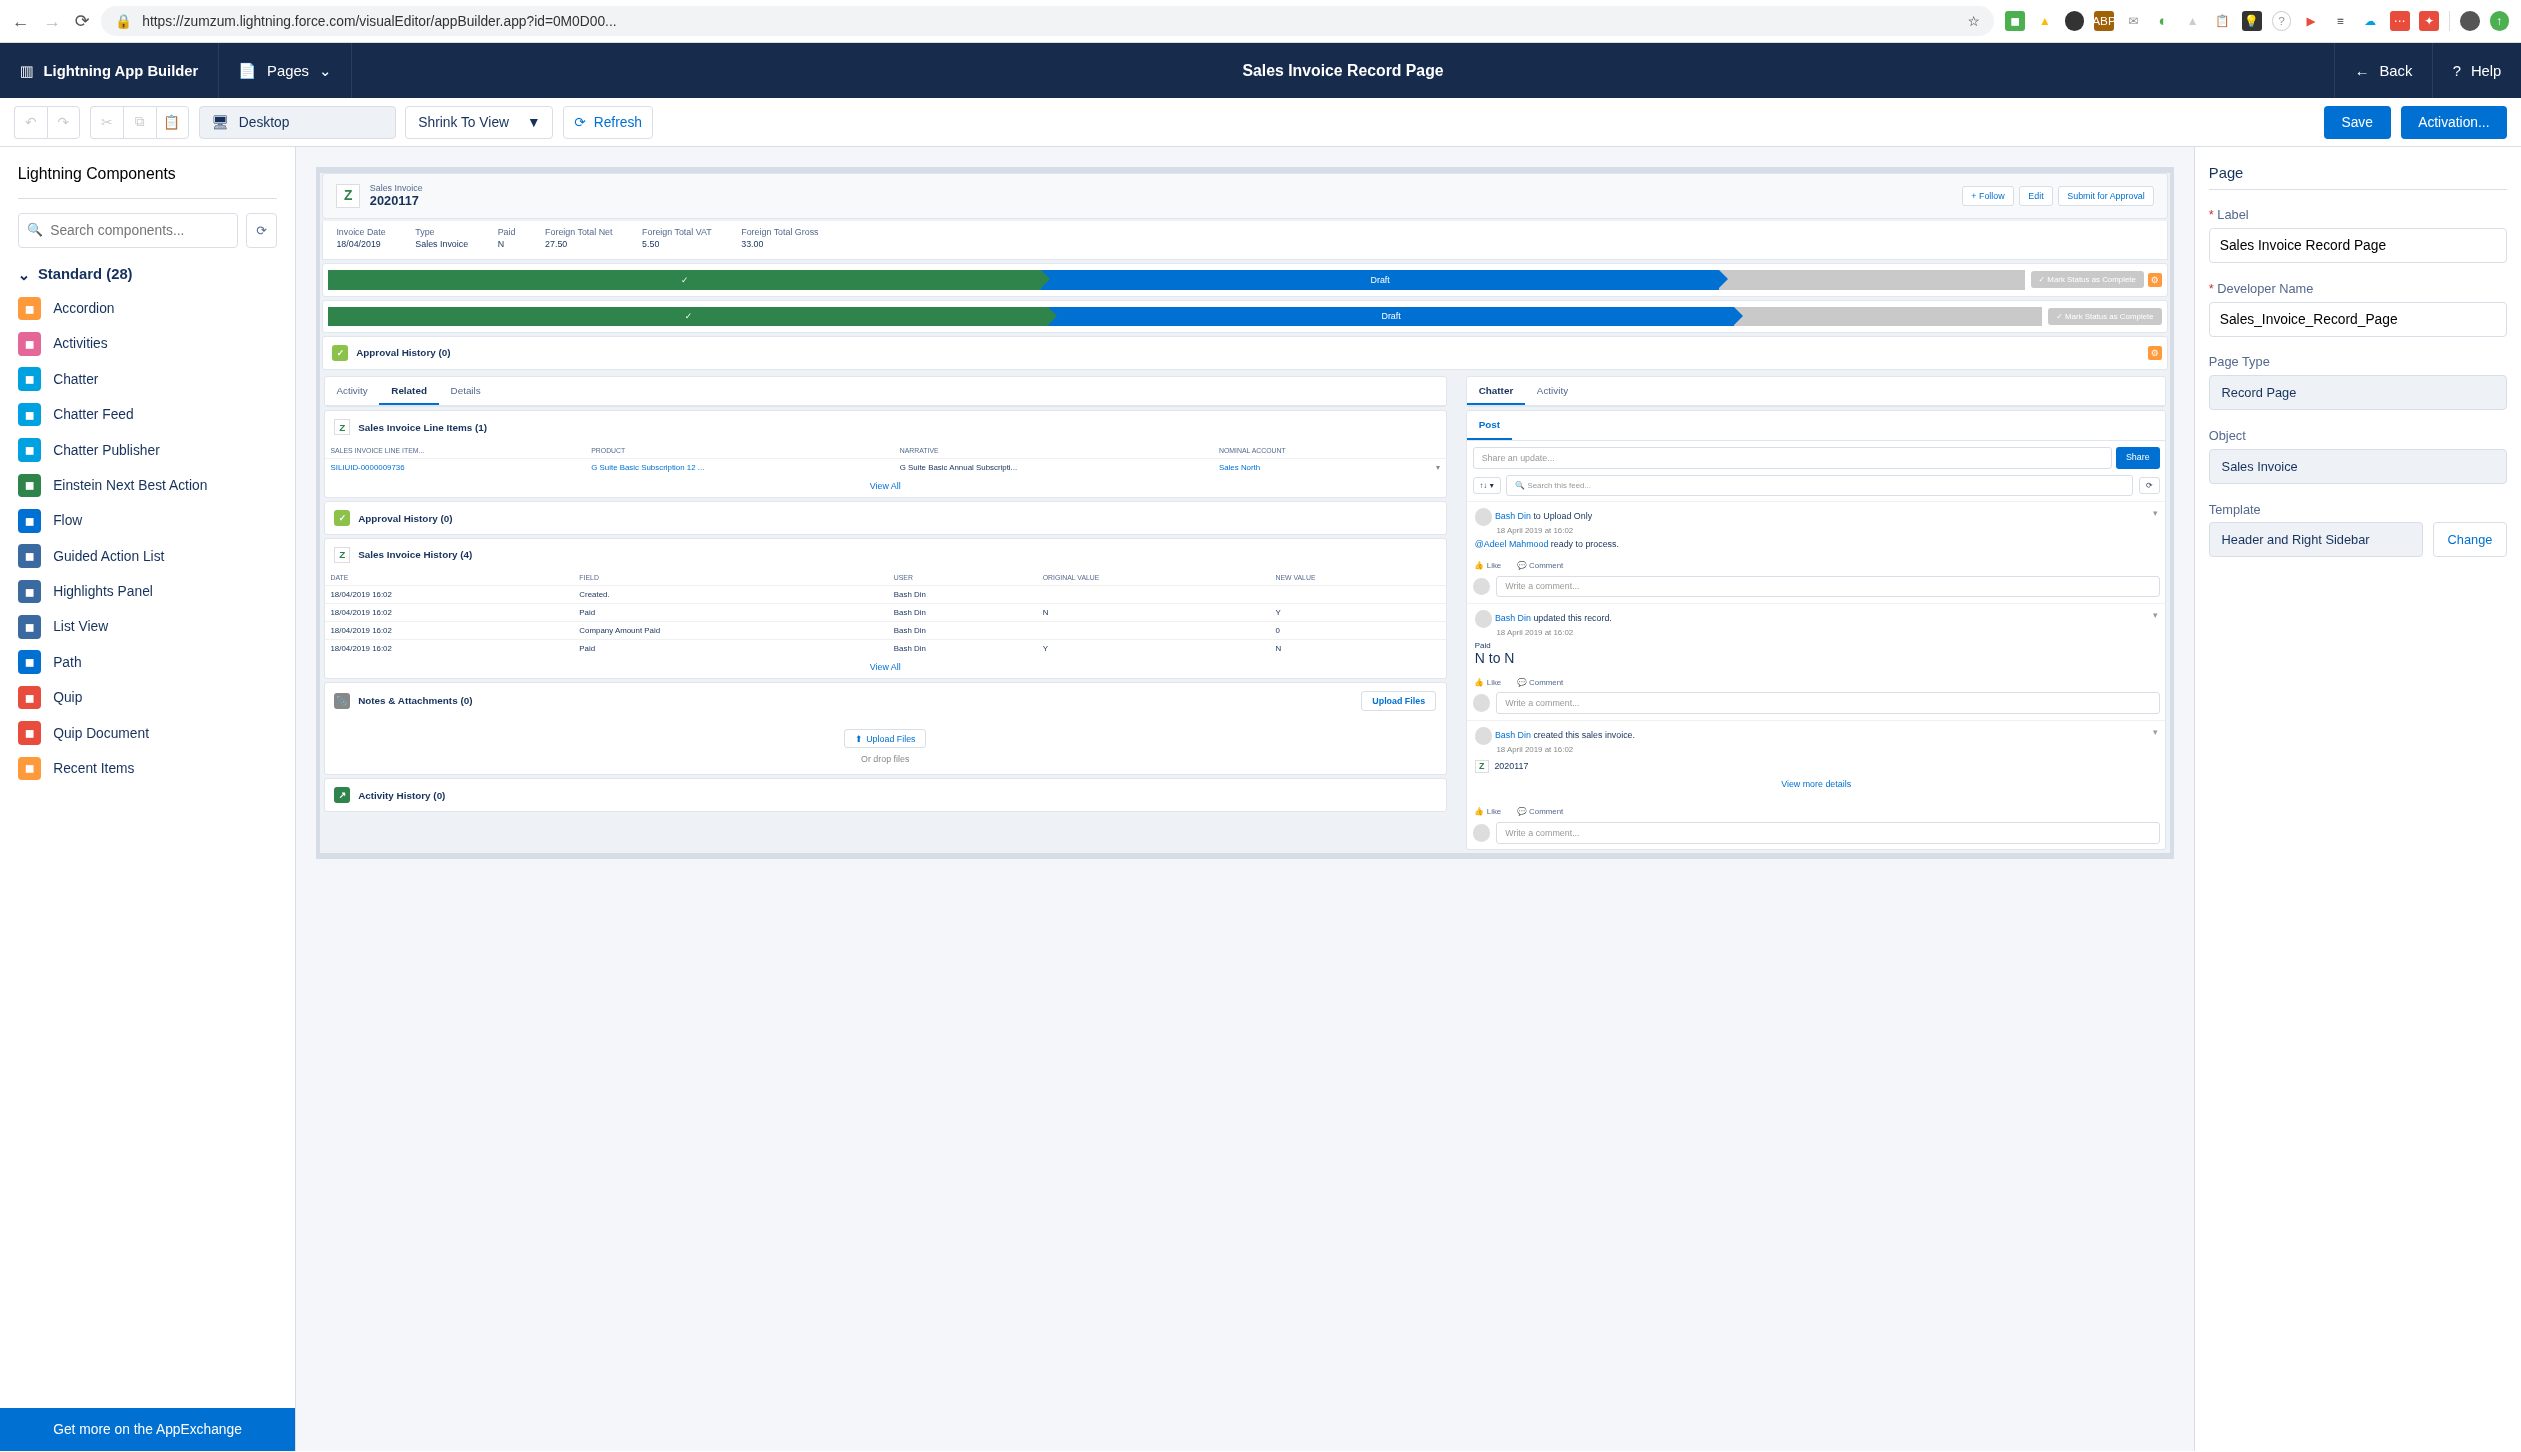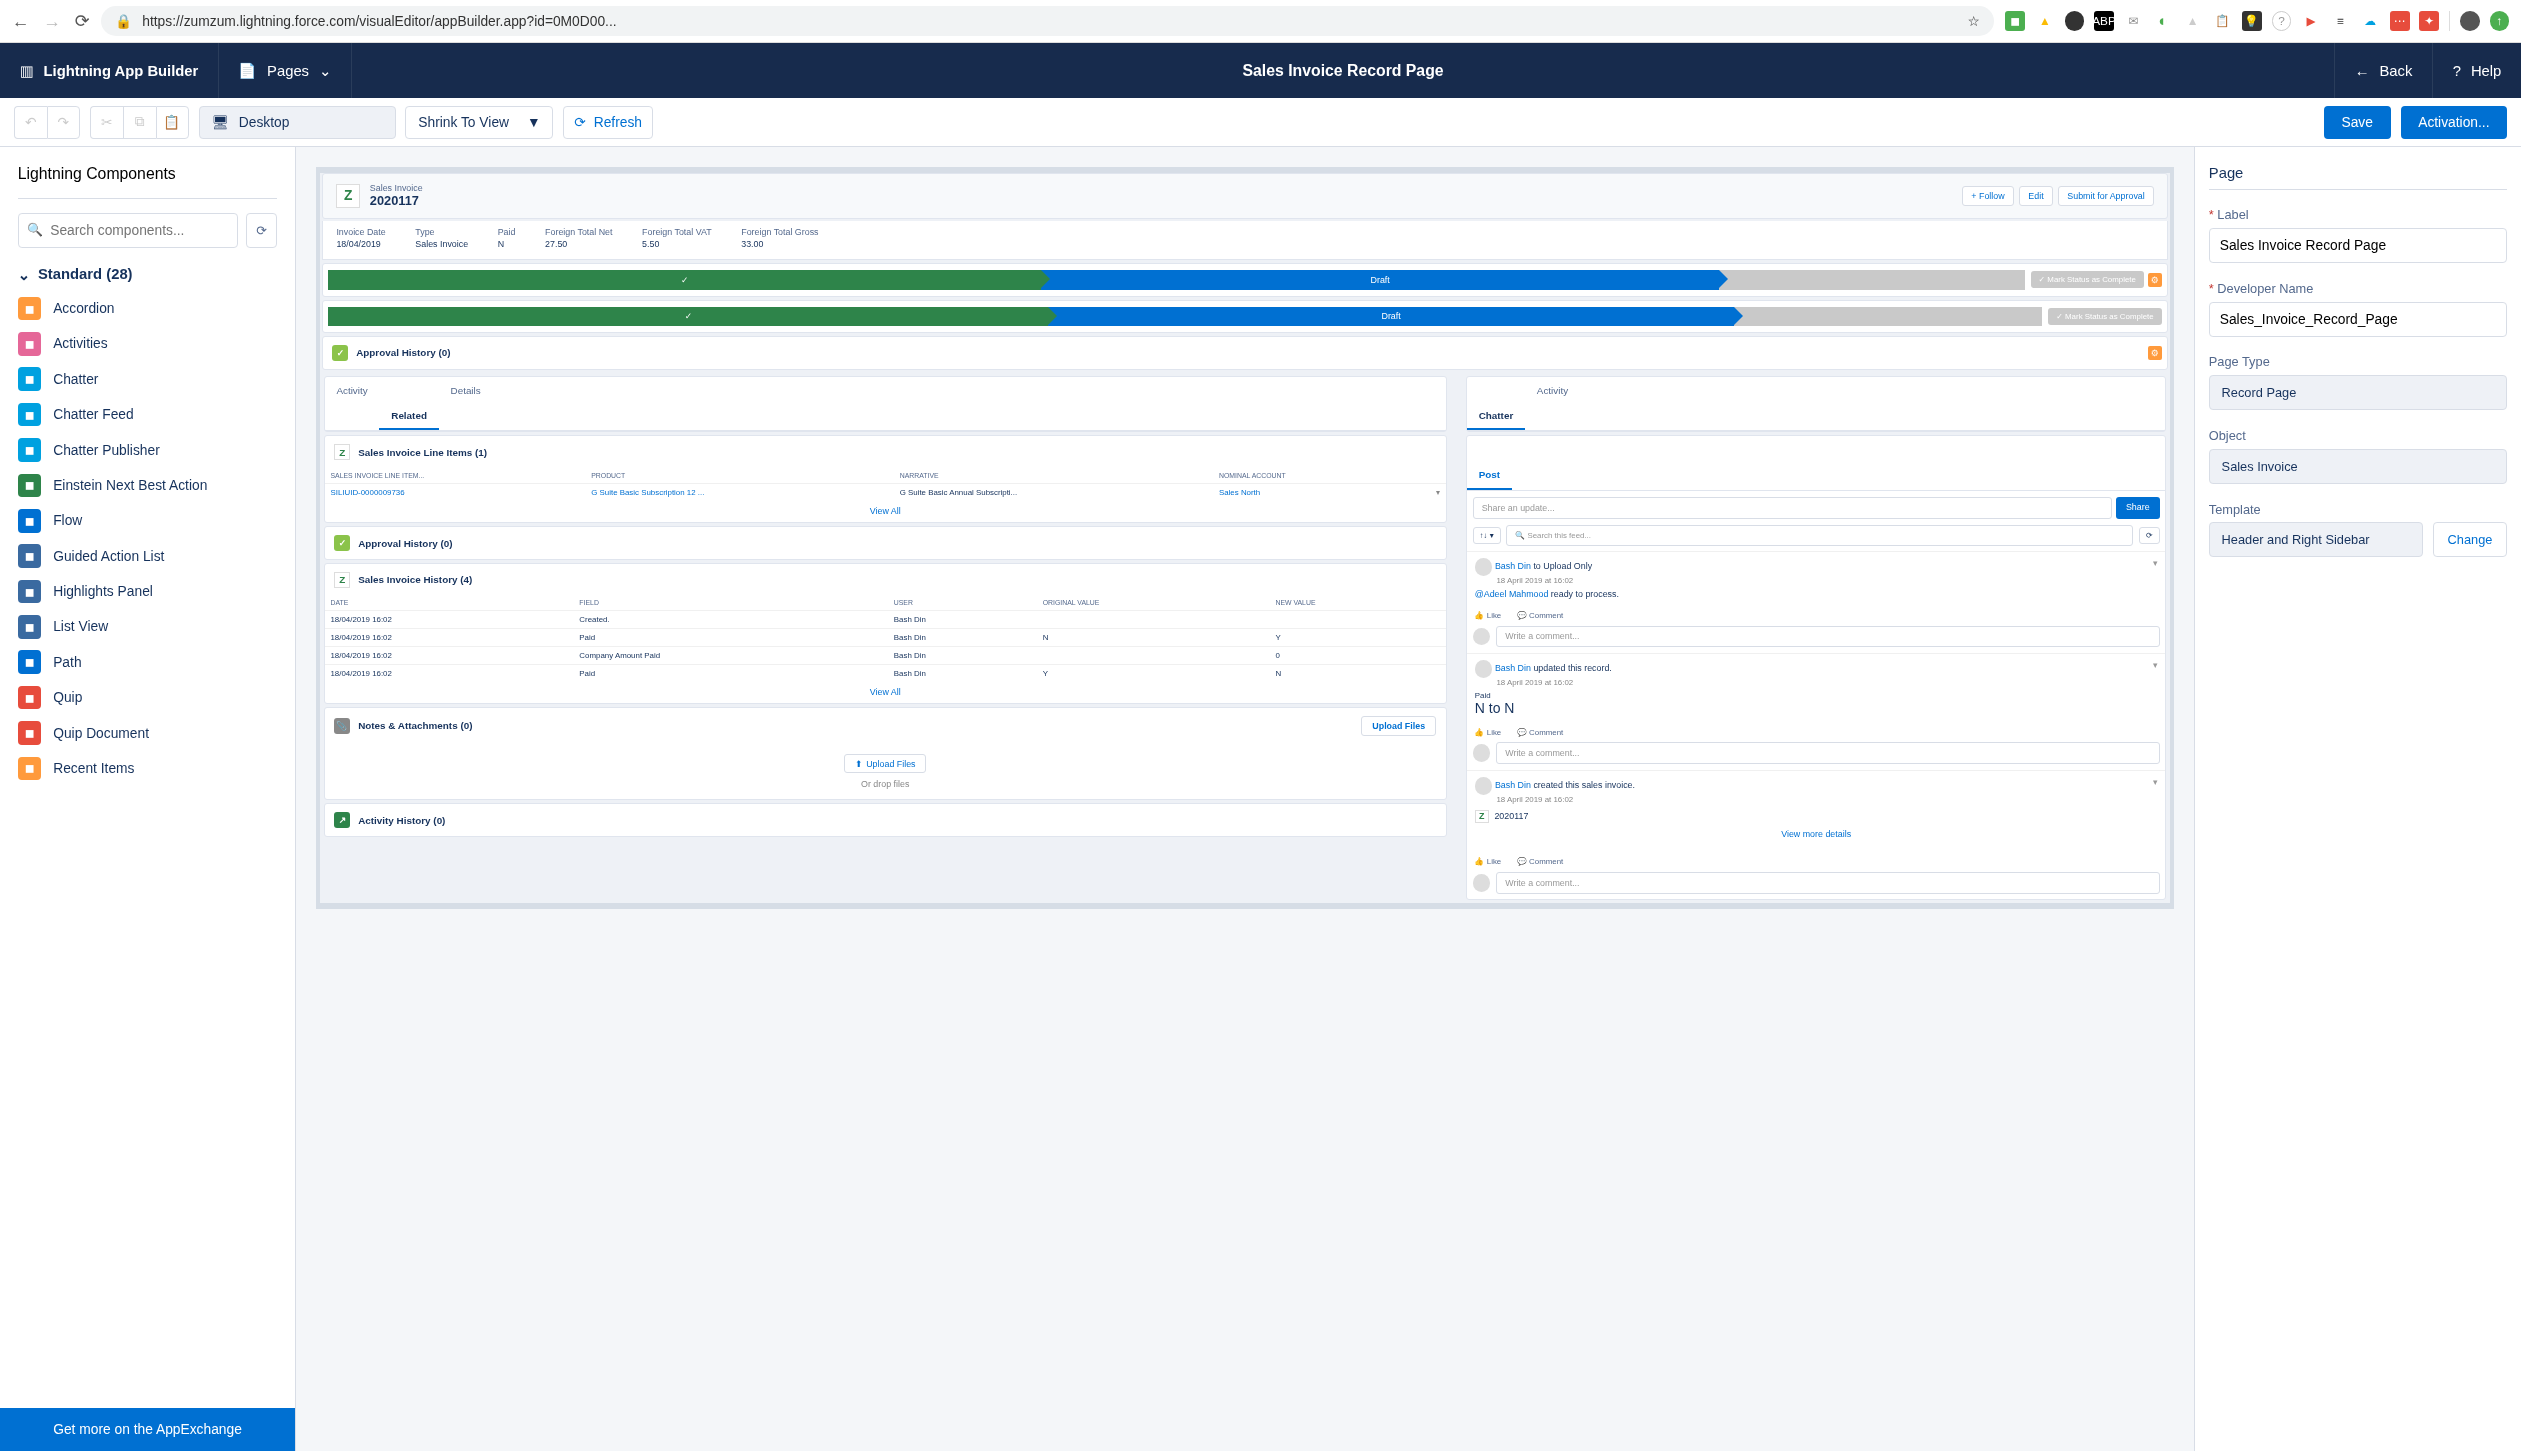--- a/index.html
+++ b/index.html
@@ -86,21 +86,21 @@
 .mark-btn { background:#c9c9c9; color:#fff; font-size:7.9px; padding:3.9px 7.9px; border-radius:3px; margin-left:5.9px; }
 .gear-flag { width:13.8px; height:13.8px; background:#ff9a3c; border-radius:2px; margin-left:3.9px; color:#fff; font-size:8.9px; display:flex; align-items:center; justify-content:center; }
 .pv-card { background:#fff; border:1px solid #e0e5ee; margin:3px 2px; border-radius:3px; }
 .pv-card-head { display:flex; align-items:center; gap:7.9px; padding:7.9px 9.9px; font-size:9.9px; font-weight:600; }
 .small-icon { width:15.8px; height:15.8px; border-radius:3px; background:#8bc34a; display:inline-flex; align-items:center; justify-content:center; color:#fff; font-size:8.9px; }
 .pv-two-col { display:flex; gap:15px; margin:2px; }
 .pv-left { flex:1.6; }
 .pv-right { flex:1; }
 .pv-tabs { display:flex; border-bottom:1px solid #e0e5ee; font-size:9.9px; }
 .pv-tab { padding:7.9px 11.8px; color:#54698d; }
-.pv-tab.active { border-bottom:2px solid #0070d2; color:#16325c; font-weight:600;margin-top:25px; }
+.pv-tab.active { border-bottom:2px solid #0070d2; color:#16325c; font-weight:600; }
 .pv-table { width:100%; font-size:7.9px; border-collapse:collapse; }
 .pv-table th { text-align:left; padding:3.9px 5.9px; color:#54698d; font-weight:400; font-size:6.9px; text-transform:uppercase; }
 .pv-table td { padding:3.9px 5.9px; border-top:1px solid #f0f0f0; }
 .pv-link { color:#0070d2; }
 .pv-viewall { text-align:center; font-size:8.9px; color:#0070d2; padding:5.9px; }
 .pv-upload { border:1px solid #d8dde6; border-radius:3px; font-size:8.9px; padding:3.9px 9.9px; color:#0070d2; display:inline-flex; gap:3.9px; }
 .chatter-input { border:1px solid #d8dde6; background:#fff; padding:4.9px 7.9px; font-size:8.9px; color:#999; border-radius:3px; }
 .share-btn { background:#0070d2; color:#fff; font-size:8.9px; padding:4.9px 9.9px; border-radius:3px; }
 .feed-item { padding:5.9px 7.9px; font-size:8.9px; border-top:1px solid #f0f0f0; }
 .feed-actions { display:flex; gap:15.8px; padding:5.9px 7.9px; font-size:7.9px; color:#54698d; align-items:center; }
@@ -117,21 +117,21 @@
   </div>
   <div class="url-bar">
     <span>🔒</span>
     <span>https://zumzum.lightning.force.com/visualEditor/appBuilder.app?id=0M0D00...</span>
     <span style="margin-left:auto">☆</span>
   </div>
   <div class="ext-icons">
     <span class="ext-icon" style="background:#4caf50">◼</span>
     <span class="ext-icon" style="color:#fbbc05">▲</span>
     <span class="ext-icon" style="background:#333;border-radius:50%"></span>
-    <span class="ext-icon" style="background:#000000">ABP</span>
+    <span class="ext-icon" style="background:#a16207">ABP</span>
     <span class="ext-icon" style="color:#888">✉</span>
     <span class="ext-icon" style="color:#4caf50;font-size:15.8px">◐</span>
     <span class="ext-icon" style="color:#ccc">▲</span>
     <span class="ext-icon">📋</span>
     <span class="ext-icon" style="background:#333">💡</span>
     <span class="ext-icon" style="border:1px solid #ccc;border-radius:50%;color:#999">?</span>
     <span class="ext-icon" style="color:#e74c3c">▶</span>
     <span class="ext-icon" style="color:#333">≡</span>
     <span class="ext-icon" style="color:#00a1e0">☁</span>
     <span class="ext-icon" style="background:#e74c3c">⋯</span>

